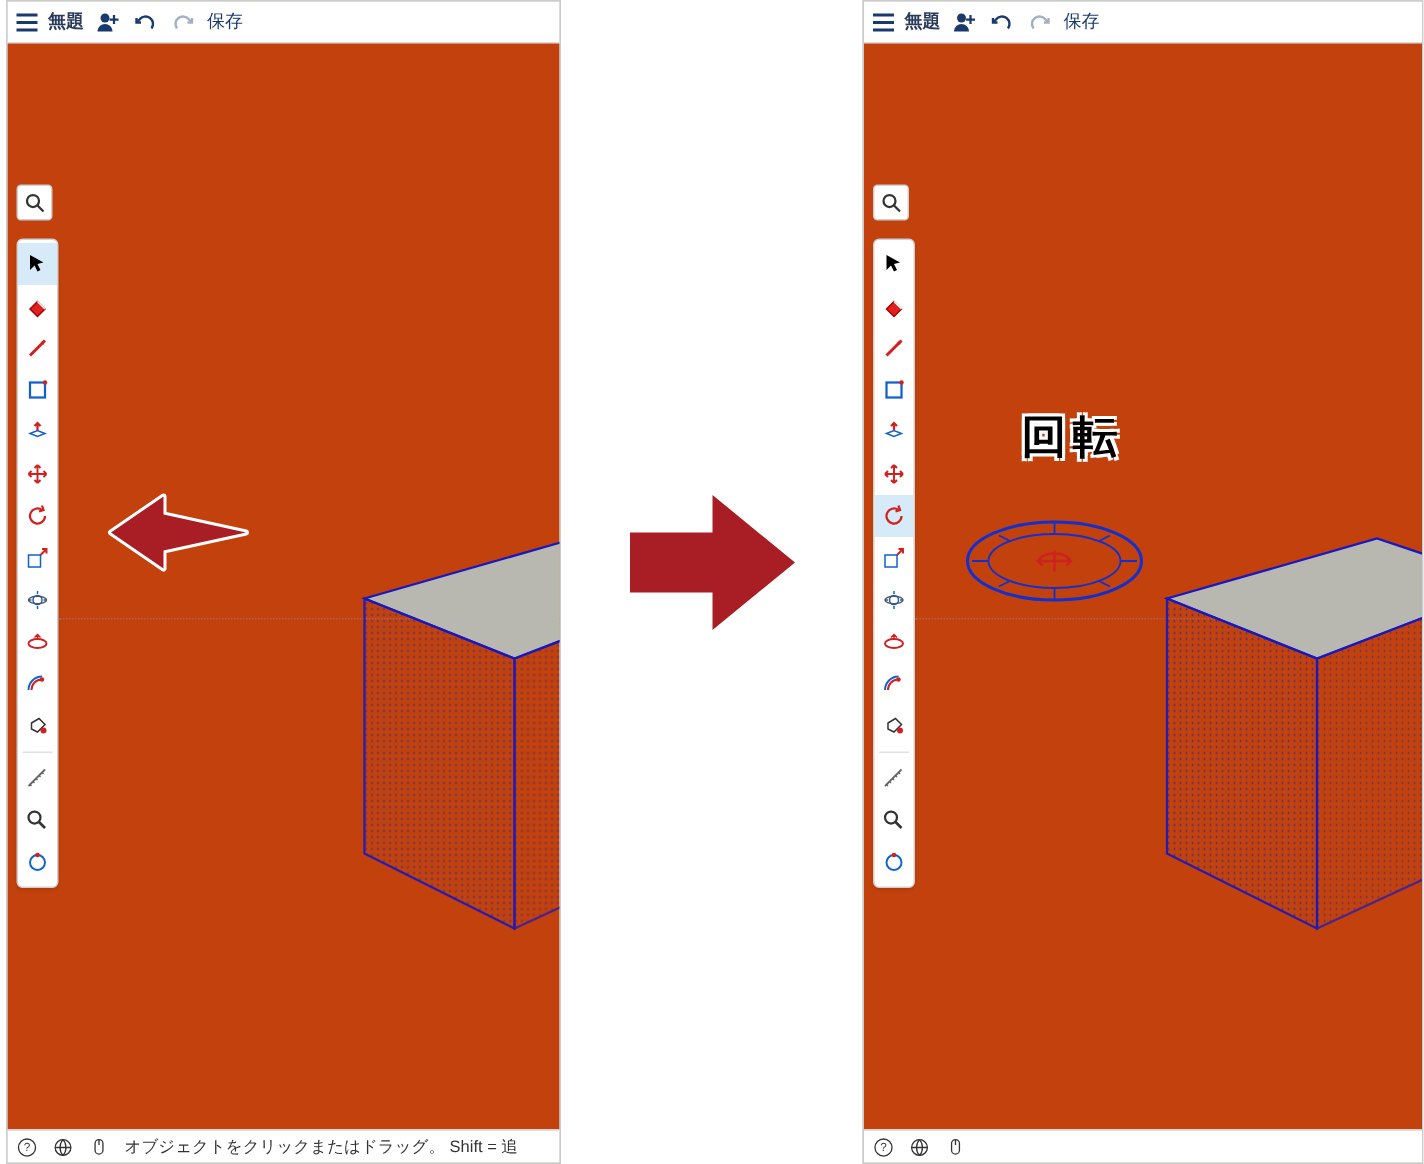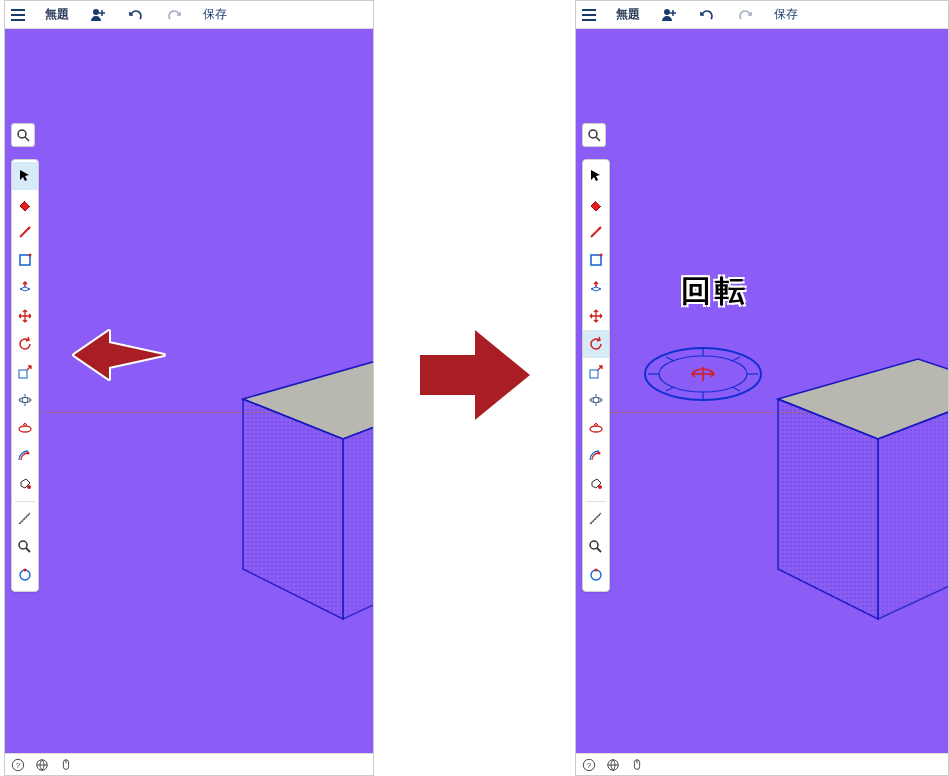--- a/index.html
+++ b/index.html
@@ -22,38 +22,38 @@
   }
   .panel.left { left: 4px; }
   .panel.right { left: 575px; width: 374px; }
 
   
   .topbar {
     height: 28px;
     background: #fff;
     display: flex;
     align-items: center;
-    gap: 20px;
+    gap: 7px;
     padding: 0 6px;
     font-size: 12px;
     color: #1a3a6e;
     border-bottom: 1px solid #ddd;
   }
   .topbar .ham { display: flex; flex-direction: column; gap: 3px; }
   .topbar .ham span { width: 14px; height: 2px; background: #1a3a6e; }
   .topbar .title { font-weight: 700; color: #2a3a5a; }
   .topbar .iconbtn { width: 18px; height: 18px; display:flex; align-items:center; justify-content:center; }
   .topbar .save { font-weight: 400; }
 
   
   .viewport {
     position: absolute;
     left: 0; right: 0;
     top: 28px; bottom: 22px;
-    background: #8b5cf6;
+    background: #c2410c;
   }
   .horizon {
     position: absolute;
     left: 34px; right: 0;
     top: 383px;
     border-top: 1px dotted #b06050;
   }
 
   
   .boxshape {
@@ -309,20 +309,21 @@
         <text x="8" y="11" font-size="9" text-anchor="middle" fill="#333">?</text>
       </svg>
     <svg width="14" height="14" viewBox="0 0 16 16">
         <circle cx="8" cy="8" r="6" fill="none" stroke="#333"></circle>
         <path d="M2 8h12M8 2c3 3 3 9 0 12M8 2c-3 3-3 9 0 12" fill="none" stroke="#333"></path>
       </svg>
     <svg width="14" height="14" viewBox="0 0 16 16">
         <rect x="5" y="2" width="6" height="11" rx="3" fill="none" stroke="#333"></rect>
         <line x1="8" y1="2" x2="8" y2="6" stroke="#333"></line>
       </svg>
+    <span>オブジェクトをクリックまたはドラッグ。 Shift = 追</span>
   </div>
 </div>
 
 <div class="centerarrow">
   <svg width="120" height="100" viewBox="0 0 120 100">
     <path d="M5 30 h55 v-25 l55 45 l-55 45 v-25 h-55 z" fill="#a81e24"></path>
   </svg>
 </div>
 
 <div class="panel right">

